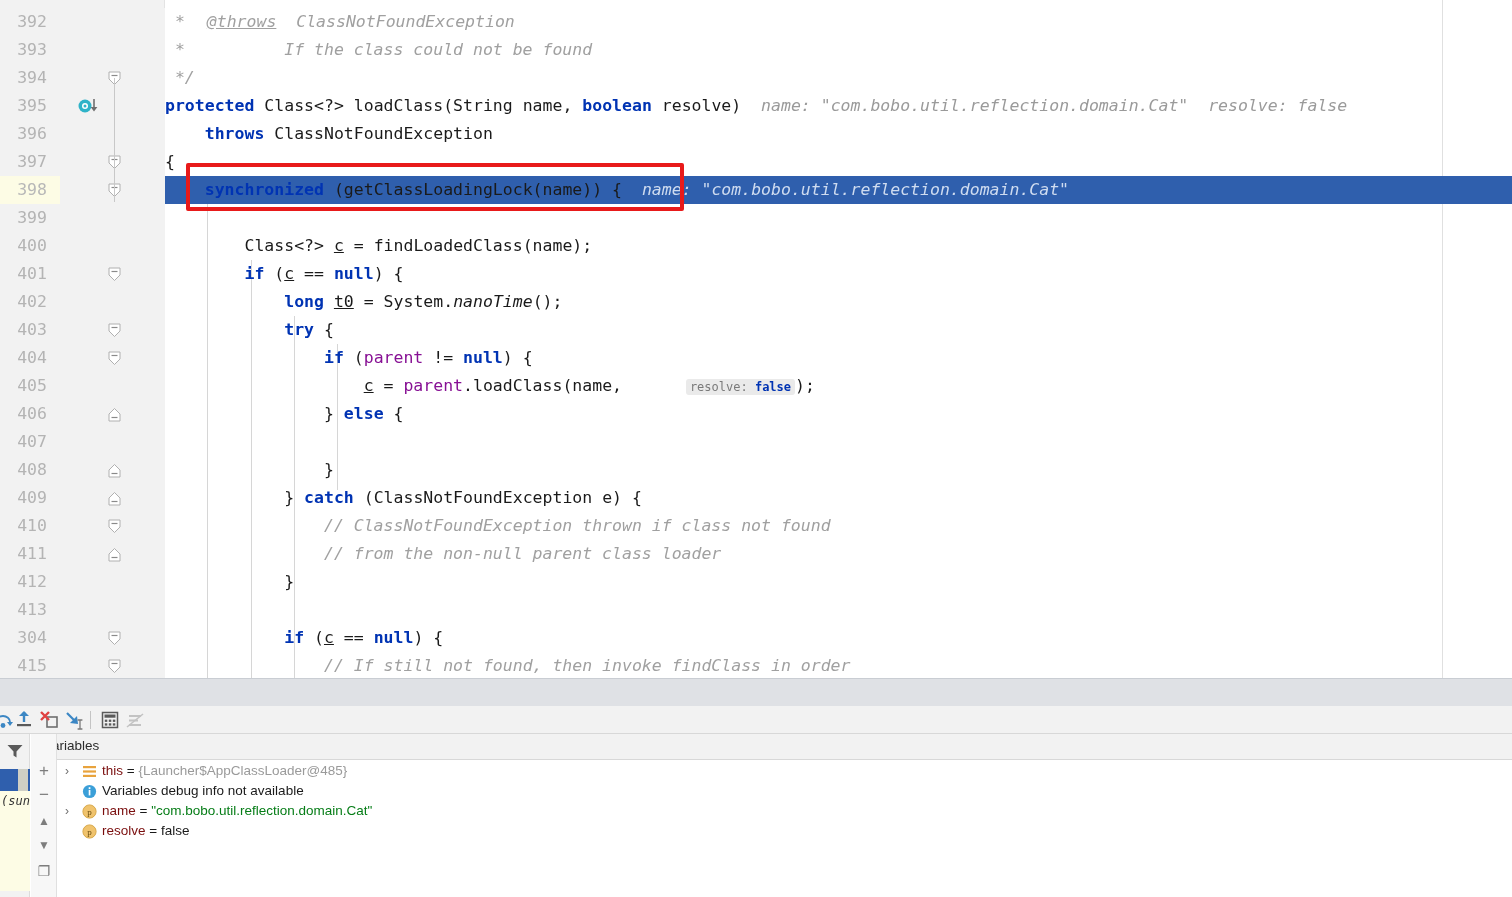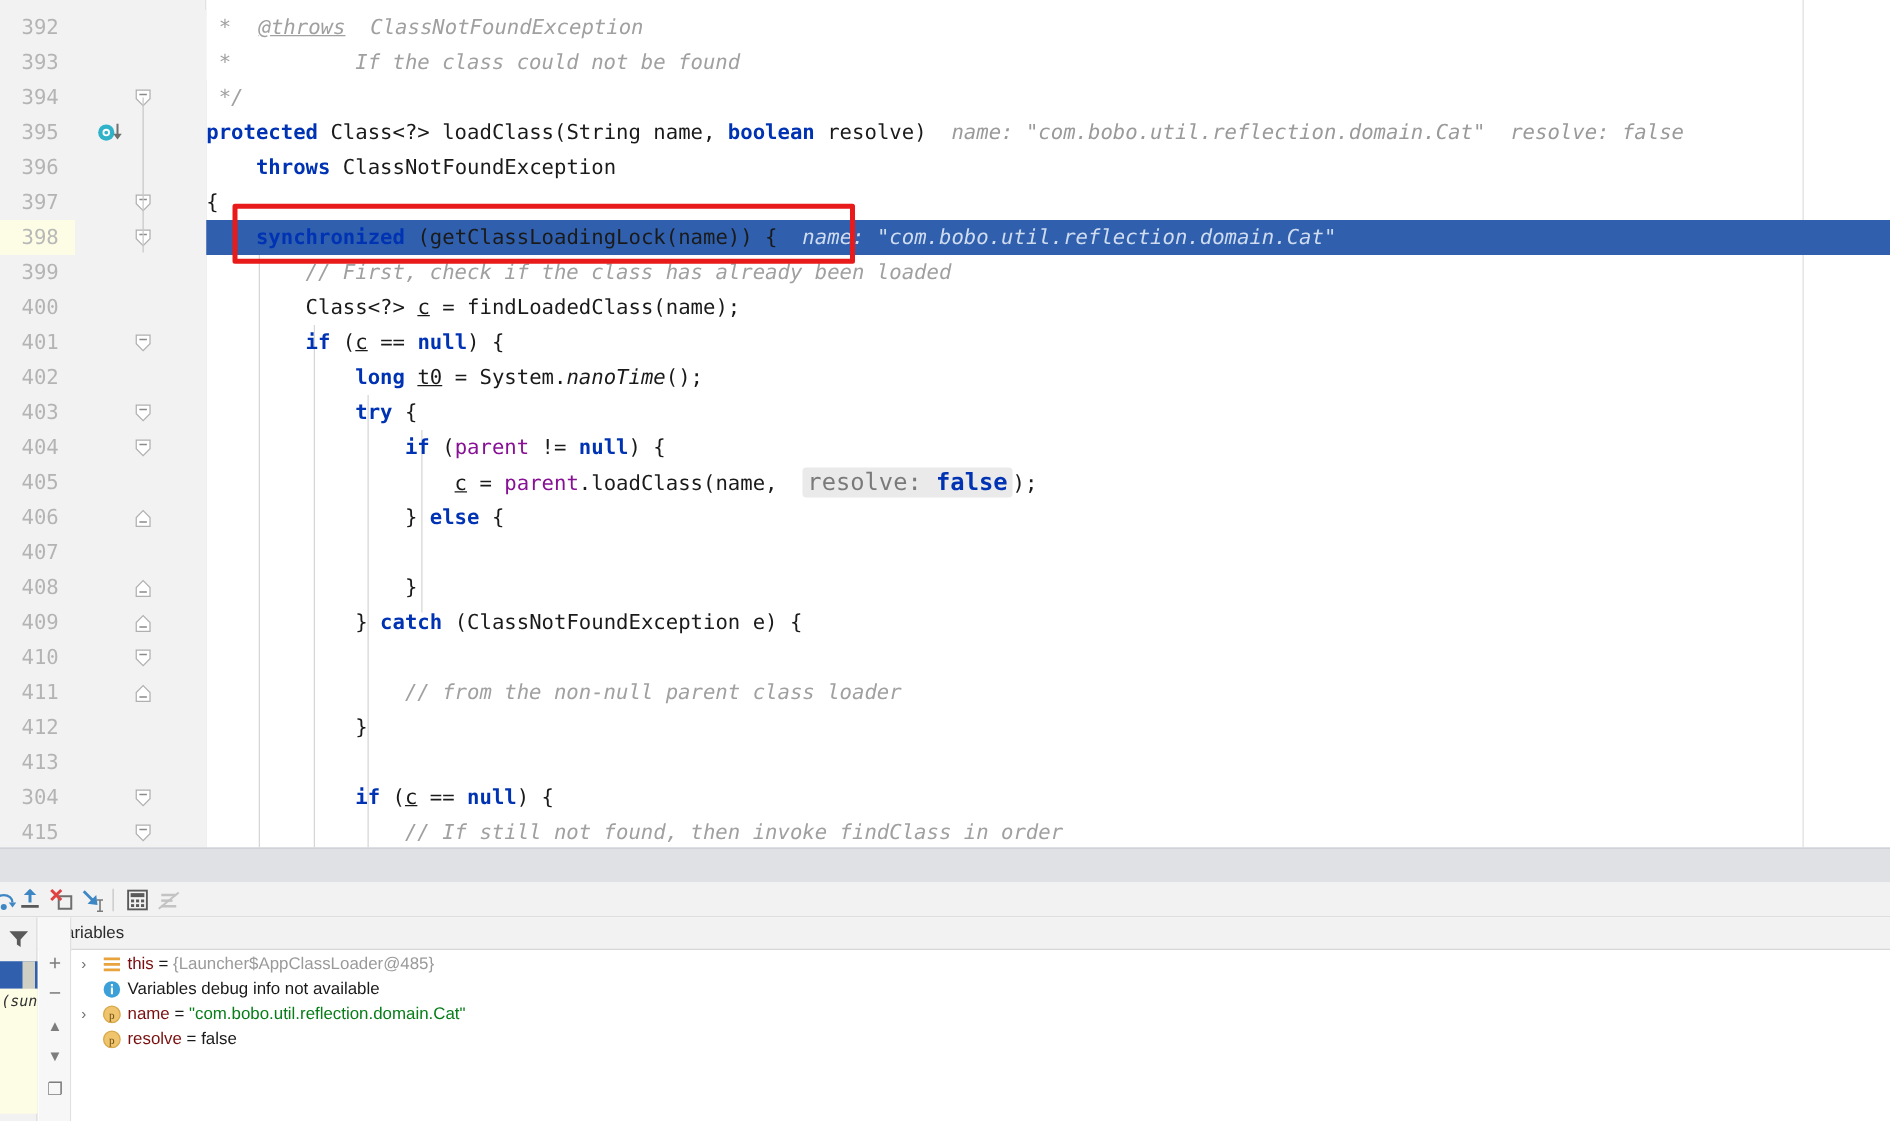--- a/index.html
+++ b/index.html
@@ -78,21 +78,21 @@
   .docTag { color: #a0a0a0; font-style: italic; text-decoration: underline; margin-left: 12px; }
   .fld  { color: #871094; }
   .stat { color: #1a1a1a; font-style: italic; }
   .locv { color: #1a1a1a; text-decoration: underline; }
   .hint {
     color: #9a9a9a; font-style: italic;
     font-family: "DejaVu Sans Mono", monospace;
   }
   .hint-chip {
     background: #eaeaea; color: #7a7a7a; font-style: normal;
-    border-radius: 3px; padding: 1px 4px; font-size: 19px;
+    border-radius: 3px; padding: 1px 4px; font-size: 12px; margin-left: 44px;
   }
   .hint-chip .hv { color: #0033b3; font-weight: bold; font-style: normal; }
   .hint-on-sel { color: #cfdcf0; font-style: italic; }
 
   
   .fold-marker {
     position: absolute; width: 13px; height: 13px;
   }
   .fold-marker svg { display: block; }
 
@@ -209,32 +209,32 @@
     <div class="indent-guide" style="left:337px;top:344px;height:146px;"></div>
 
     <div id="lines">
         <div class="line-row" style="top:8px;"><div class="gutter-num">392</div><div class="gutter-icons"></div><div class="code-cell"><span class="code-text"> <span class="doc">* <span class="docTag">@throws</span>  ClassNotFoundException</span></span></div></div>
         <div class="line-row" style="top:36px;"><div class="gutter-num">393</div><div class="gutter-icons"></div><div class="code-cell"><span class="code-text"> <span class="doc">*          If the class could not be found</span></span></div></div>
         <div class="line-row" style="top:64px;"><div class="gutter-num">394</div><div class="gutter-icons"></div><div class="code-cell"><span class="code-text"> <span class="doc">*/</span></span></div></div>
         <div class="line-row" style="top:92px;"><div class="gutter-num">395</div><div class="gutter-icons"></div><div class="code-cell"><span class="code-text"><span class="kw">protected</span> <span class="pln">Class</span><span class="pln">&lt;?&gt;</span> <span class="pln">loadClass</span><span class="pln">(</span><span class="pln">String</span> <span class="pln">name</span><span class="pln">,</span> <span class="kw">boolean</span> <span class="pln">resolve</span><span class="pln">)</span><span class="hint">  name: "com.bobo.util.reflection.domain.Cat"  resolve: false</span></span></div></div>
         <div class="line-row" style="top:120px;"><div class="gutter-num">396</div><div class="gutter-icons"></div><div class="code-cell"><span class="code-text">    <span class="kw">throws</span> <span class="pln">ClassNotFoundException</span></span></div></div>
         <div class="line-row" style="top:148px;"><div class="gutter-num">397</div><div class="gutter-icons"></div><div class="code-cell"><span class="code-text"><span class="pln">{</span></span></div></div>
         <div class="line-row sel cur" style="top:176px;"><div class="gutter-num">398</div><div class="gutter-icons"></div><div class="code-cell"><span class="code-text">    <span class="kw">synchronized</span> <span class="pln">(</span><span class="pln">getClassLoadingLock</span><span class="pln">(</span><span class="pln">name</span><span class="pln">))</span> <span class="pln">{</span><span class="hint-on-sel">  name: "com.bobo.util.reflection.domain.Cat"</span></span></div></div>
-        <div class="line-row" style="top:204px;"><div class="gutter-num">399</div><div class="gutter-icons"></div><div class="code-cell"><span class="code-text">        <span class="cmt">// First, check if the class has already been loaded</span></span></div></div>
+        <div class="line-row" style="top:204px;"><div class="gutter-num">399</div><div class="gutter-icons"></div></div>
         <div class="line-row" style="top:232px;"><div class="gutter-num">400</div><div class="gutter-icons"></div><div class="code-cell"><span class="code-text">        <span class="pln">Class</span><span class="pln">&lt;?&gt;</span> <span class="locv">c</span> <span class="pln">=</span> <span class="pln">findLoadedClass</span><span class="pln">(</span><span class="pln">name</span><span class="pln">);</span></span></div></div>
         <div class="line-row" style="top:260px;padding-left:11px;"><div class="gutter-num">401</div><div class="gutter-icons"></div><div class="code-cell"><span class="code-text">        <span class="kw">if</span> <span class="pln">(</span><span class="locv">c</span> <span class="pln">==</span> <span class="kw">null</span><span class="pln">)</span> <span class="pln">{</span></span></div></div>
         <div class="line-row" style="top:288px;"><div class="gutter-num">402</div><div class="gutter-icons"></div><div class="code-cell"><span class="code-text">            <span class="kw">long</span> <span class="locv">t0</span> <span class="pln">=</span> <span class="pln">System</span><span class="pln">.</span><span class="stat">nanoTime</span><span class="pln">();</span></span></div></div>
         <div class="line-row" style="top:316px;"><div class="gutter-num">403</div><div class="gutter-icons"></div><div class="code-cell"><span class="code-text">            <span class="kw">try</span> <span class="pln">{</span></span></div></div>
         <div class="line-row" style="top:344px;"><div class="gutter-num">404</div><div class="gutter-icons"></div><div class="code-cell"><span class="code-text">                <span class="kw">if</span> <span class="pln">(</span><span class="fld">parent</span> <span class="pln">!=</span> <span class="kw">null</span><span class="pln">)</span> <span class="pln">{</span></span></div></div>
         <div class="line-row" style="top:372px;"><div class="gutter-num">405</div><div class="gutter-icons"></div><div class="code-cell"><span class="code-text">                    <span class="locv">c</span> <span class="pln">=</span> <span class="fld">parent</span><span class="pln">.</span><span class="pln">loadClass</span><span class="pln">(</span><span class="pln">name</span><span class="pln">,</span>  <span class="hint-chip">resolve: <span class="hv">false</span></span><span class="pln">);</span></span></div></div>
         <div class="line-row" style="top:400px;"><div class="gutter-num">406</div><div class="gutter-icons"></div><div class="code-cell"><span class="code-text">                <span class="pln">}</span> <span class="kw">else</span> <span class="pln">{</span></span></div></div>
         <div class="line-row" style="top:428px;"><div class="gutter-num">407</div><div class="gutter-icons"></div></div>
         <div class="line-row" style="top:456px;"><div class="gutter-num">408</div><div class="gutter-icons"></div><div class="code-cell"><span class="code-text">                <span class="pln">}</span></span></div></div>
         <div class="line-row" style="top:484px;"><div class="gutter-num">409</div><div class="gutter-icons"></div><div class="code-cell"><span class="code-text">            <span class="pln">}</span> <span class="kw">catch</span> <span class="pln">(</span><span class="pln">ClassNotFoundException</span> <span class="pln">e</span><span class="pln">)</span> <span class="pln">{</span></span></div></div>
-        <div class="line-row" style="top:512px;"><div class="gutter-num">410</div><div class="gutter-icons"></div></div>
+        <div class="line-row" style="top:512px;"><div class="gutter-num">410</div><div class="gutter-icons"></div><div class="code-cell"><span class="code-text">                <span class="cmt">// ClassNotFoundException thrown if class not found</span></span></div></div>
         <div class="line-row" style="top:540px;"><div class="gutter-num">411</div><div class="gutter-icons"></div><div class="code-cell"><span class="code-text">                <span class="cmt">// from the non-null parent class loader</span></span></div></div>
         <div class="line-row" style="top:568px;"><div class="gutter-num">412</div><div class="gutter-icons"></div><div class="code-cell"><span class="code-text">            <span class="pln">}</span></span></div></div>
         <div class="line-row" style="top:596px;"><div class="gutter-num">413</div><div class="gutter-icons"></div><div class="code-cell"><span class="code-text"></span></div></div>
         <div class="line-row" style="top:624px;"><div class="gutter-num">304</div><div class="gutter-icons"></div><div class="code-cell"><span class="code-text">            <span class="kw">if</span> <span class="pln">(</span><span class="locv">c</span> <span class="pln">==</span> <span class="kw">null</span><span class="pln">)</span> <span class="pln">{</span></span></div></div>
         <div class="line-row" style="top:652px;"><div class="gutter-num">415</div><div class="gutter-icons"></div><div class="code-cell"><span class="code-text">                <span class="cmt">// If still not found, then invoke findClass in order</span></span></div></div>
       </div>
 
     <div id="fold-markers">
         <div class="fold-marker" style="left:108px;top:71px;">
           <svg width="13" height="15" viewBox="0 0 13 15">

